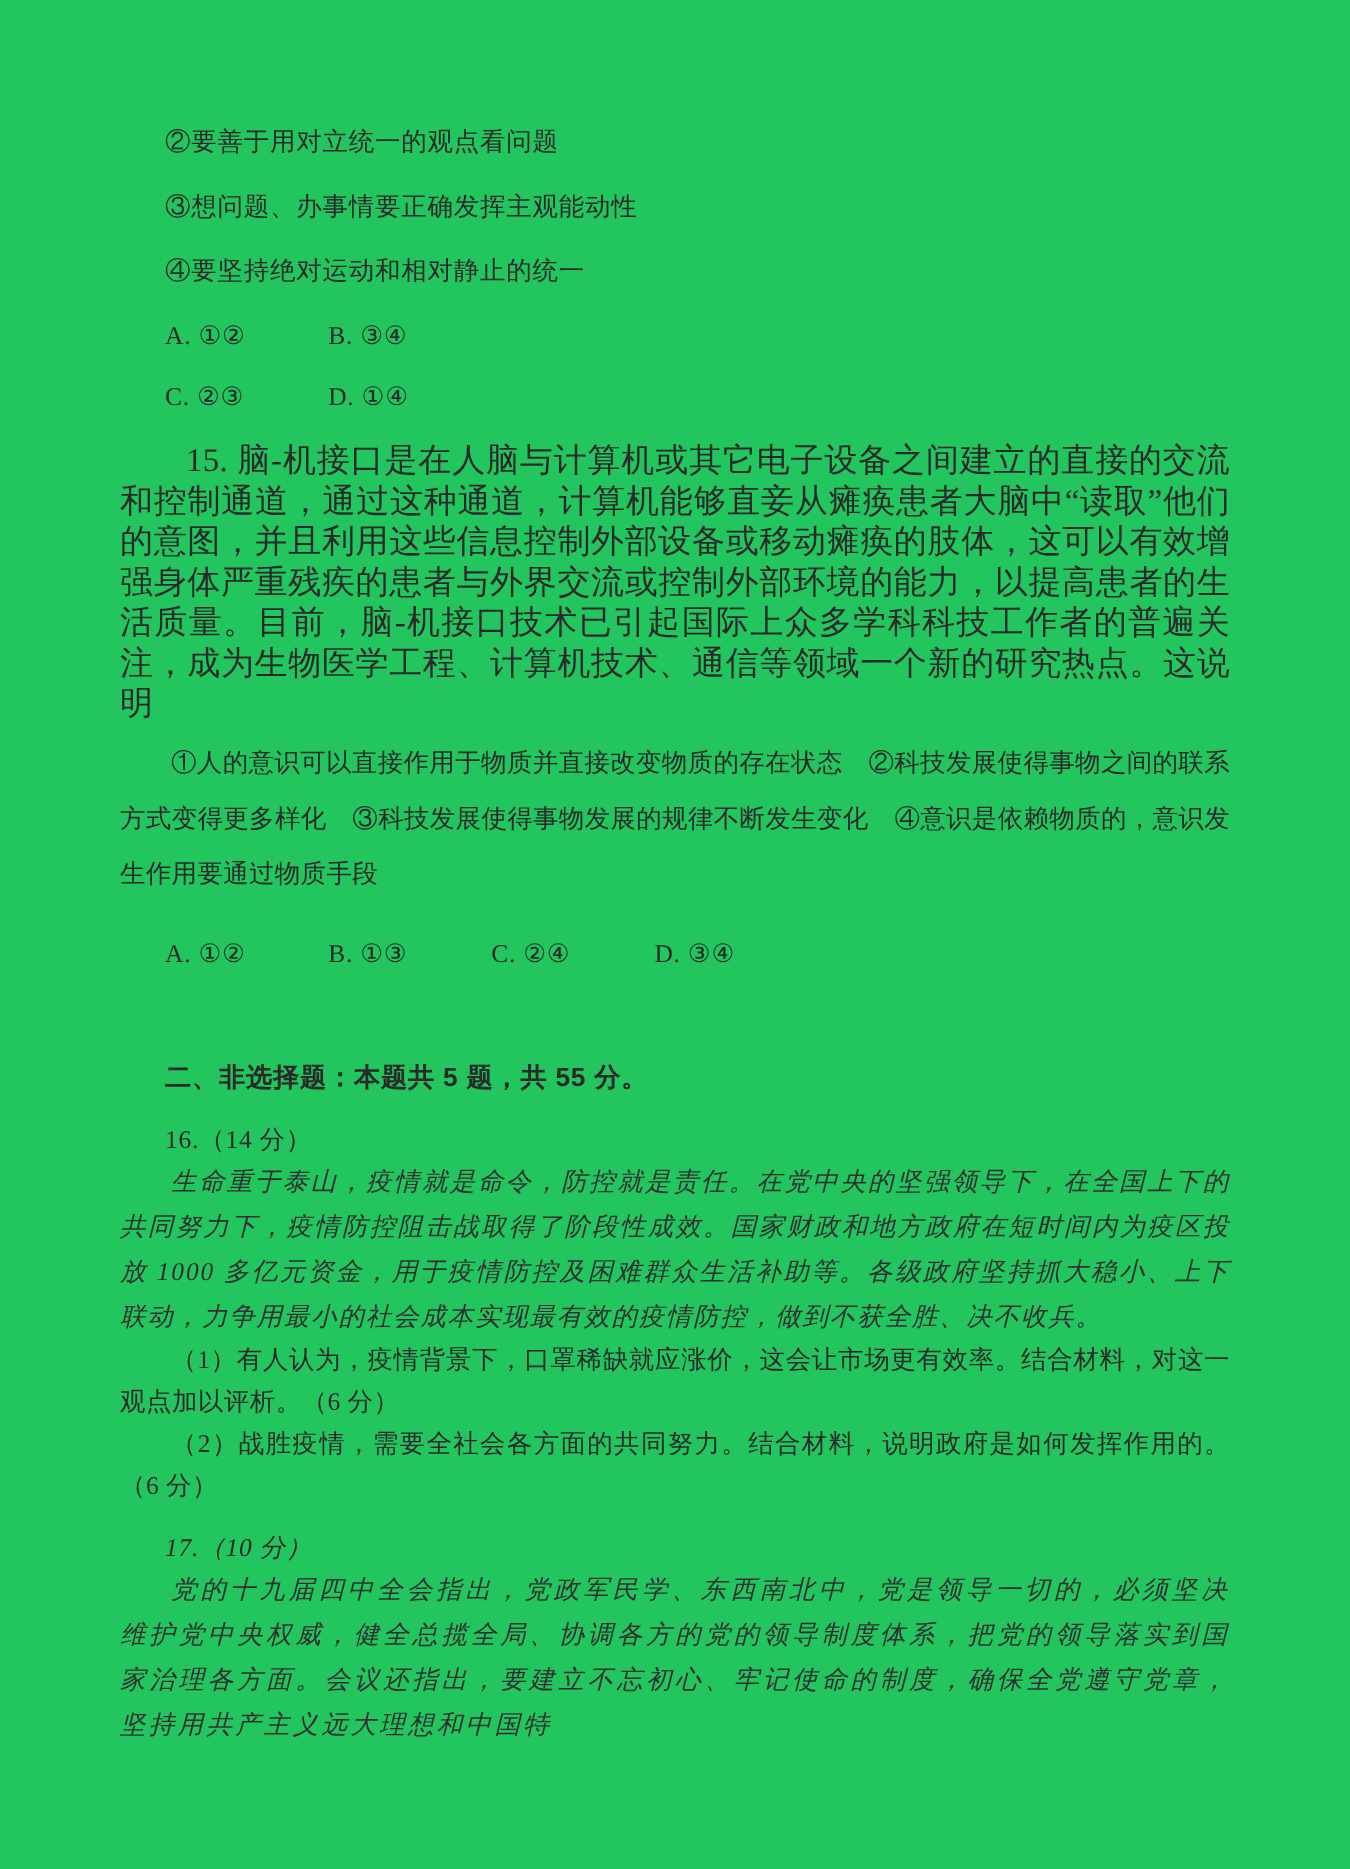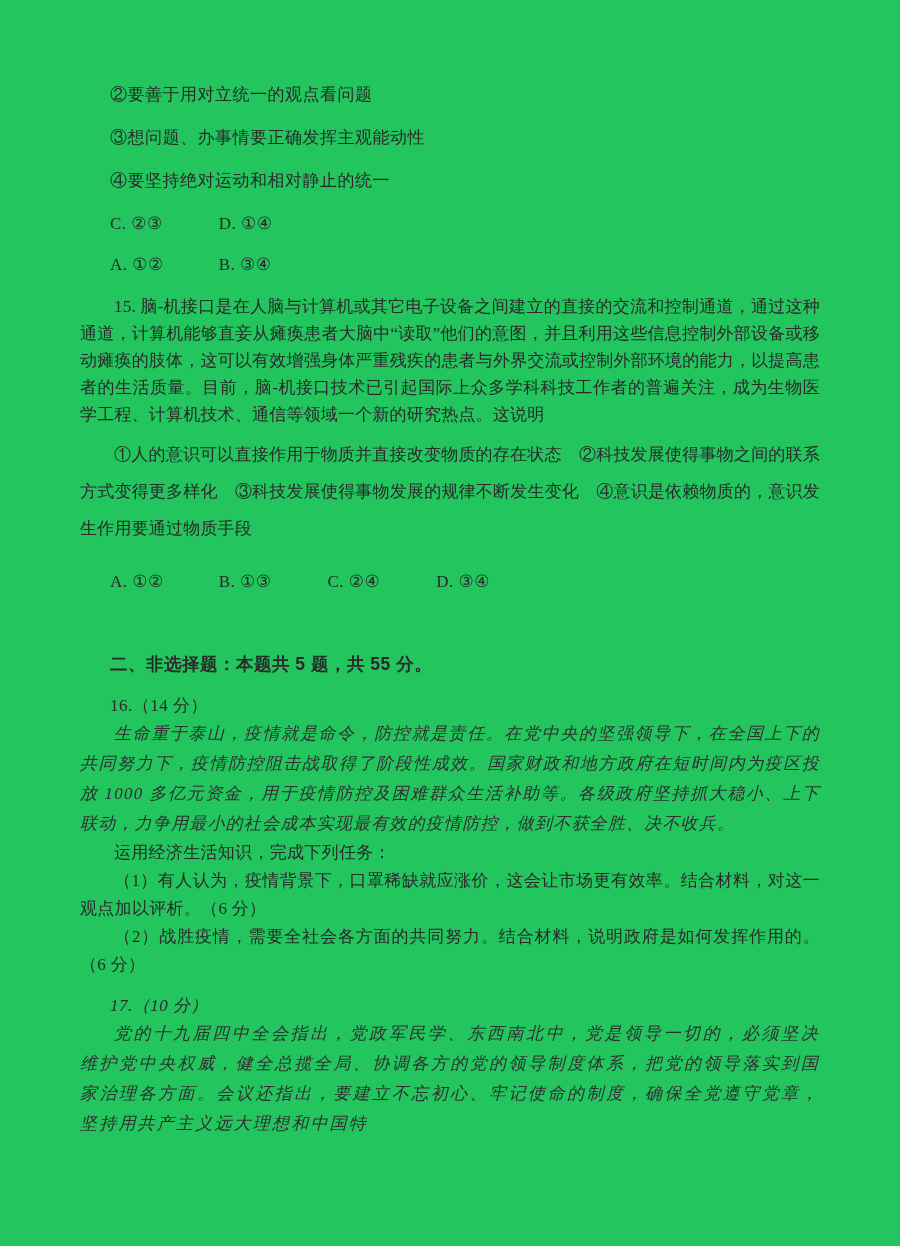--- a/index.html
+++ b/index.html
@@ -31,21 +31,21 @@
     line-height: 26px;
     margin-bottom: 15px;
     letter-spacing: 0.5px;
   }
   .choice-row .choice {
     display: inline-block;
     width: 104px;
   }
   .choice-row .choice:last-child { width: auto; }
   .stem {
-    font-size: 17px;
+    font-size: 22px;
     line-height: 27px;
     text-align: justify;
     text-indent: 2em;
     letter-spacing: 0.2px;
     margin-top: 4px;
   }
   .statements {
     font-size: 17px;
     line-height: 37px;
     text-align: justify;
@@ -114,41 +114,40 @@
 </head>
 <body>
 
 <div class="page">
 
   <p class="stmt">②要善于用对立统一的观点看问题</p>
   <p class="stmt">③想问题、办事情要正确发挥主观能动性</p>
   <p class="stmt">④要坚持绝对运动和相对静止的统一</p>
 
   <div class="choice-row">
+    <span class="choice">A. ①②</span>
+    <span class="choice">B. ③④</span>
+  </div>
+  <div class="choice-row">
     <span class="choice">C. ②③</span>
     <span class="choice">D. ①④</span>
-  </div>
-  <div class="choice-row">
-    <span class="choice">A. ①②</span>
-    <span class="choice">B. ③④</span>
   </div>
 
   <p class="stem">15. 脑-机接口是在人脑与计算机或其它电子设备之间建立的直接的交流和控制通道，通过这种通道，计算机能够直妾从瘫痪患者大脑中“读取”他们的意图，并且利用这些信息控制外部设备或移动瘫痪的肢体，这可以有效增强身体严重残疾的患者与外界交流或控制外部环境的能力，以提高患者的生活质量。目前，脑-机接口技术已引起国际上众多学科科技工作者的普遍关注，成为生物医学工程、计算机技术、通信等领域一个新的研究热点。这说明</p>
   <p class="statements">①人的意识可以直接作用于物质并直接改变物质的存在状态　②科技发展使得事物之间的联系方式变得更多样化　③科技发展使得事物发展的规律不断发生变化　④意识是依赖物质的，意识发生作用要通过物质手段</p>
   <div class="choices-line">
     <span class="choice">A. ①②</span>
     <span class="choice">B. ①③</span>
     <span class="choice">C. ②④</span>
     <span class="choice">D. ③④</span>
   </div>
 
   <p class="section-header">二、非选择题：本题共 5 题，共 55 分。</p>
 
   <p class="qnum">16.（14 分）</p>
   <p class="kai">生命重于泰山，疫情就是命令，防控就是责任。在党中央的坚强领导下，在全国上下的共同努力下，疫情防控阻击战取得了阶段性成效。国家财政和地方政府在短时间内为疫区投放 1000 多亿元资金，用于疫情防控及困难群众生活补助等。各级政府坚持抓大稳小、上下联动，力争用最小的社会成本实现最有效的疫情防控，做到不获全胜、决不收兵。</p>
-  <p class="task-intro">运用经济生活知识，完成下列任务：</p>
   <p class="task">（1）有人认为，疫情背景下，口罩稀缺就应涨价，这会让市场更有效率。结合材料，对这一观点加以评析。（6 分）</p>
   <p class="task">（2）战胜疫情，需要全社会各方面的共同努力。结合材料，说明政府是如何发挥作用的。（6 分）</p>
 
   <p class="qnum q17-num">17.（10 分）</p>
   <p class="kai kai-wide">党的十九届四中全会指出，党政军民学、东西南北中，党是领导一切的，必须坚决维护党中央权威，健全总揽全局、协调各方的党的领导制度体系，把党的领导落实到国家治理各方面。会议还指出，要建立不忘初心、牢记使命的制度，确保全党遵守党章，坚持用共产主义远大理想和中国特</p>
 
 </div>
 
 </body></html>

